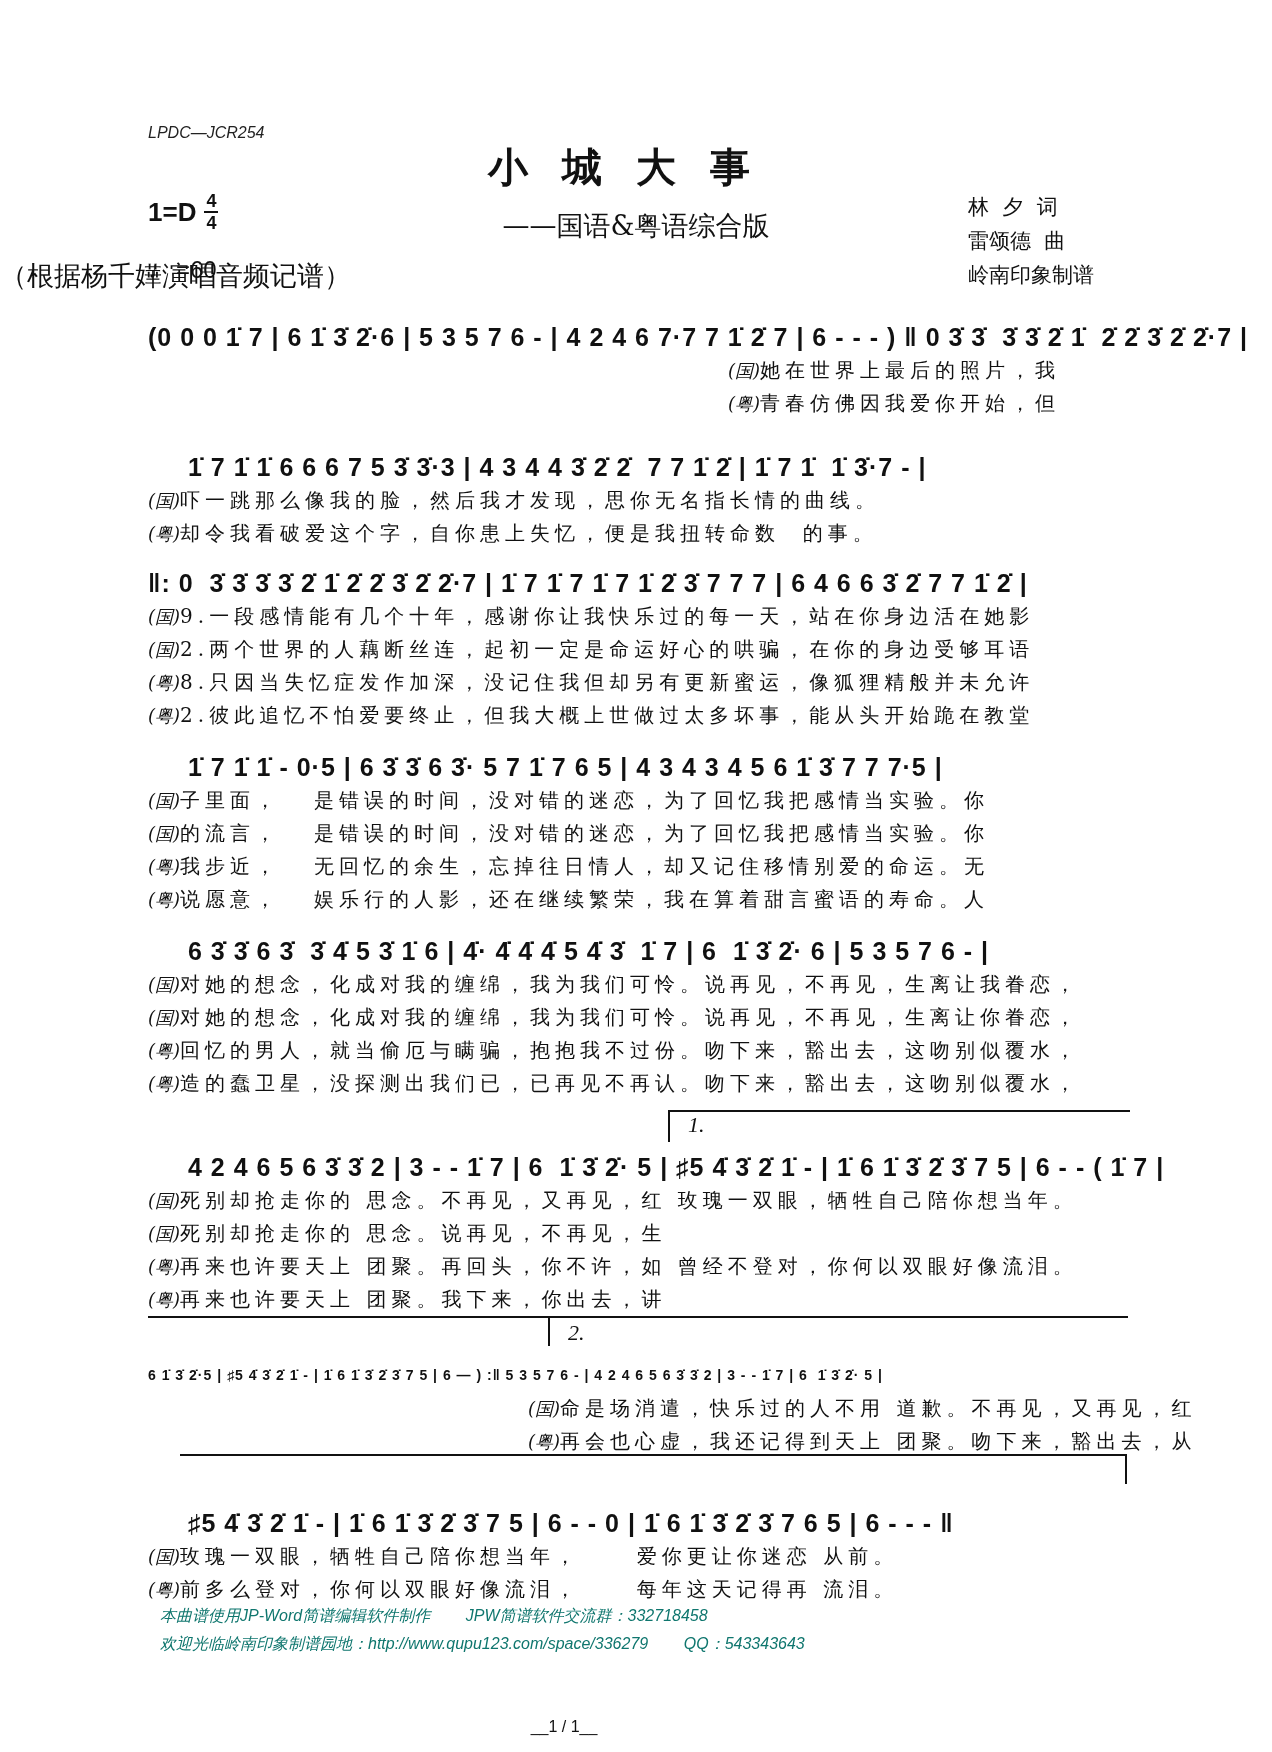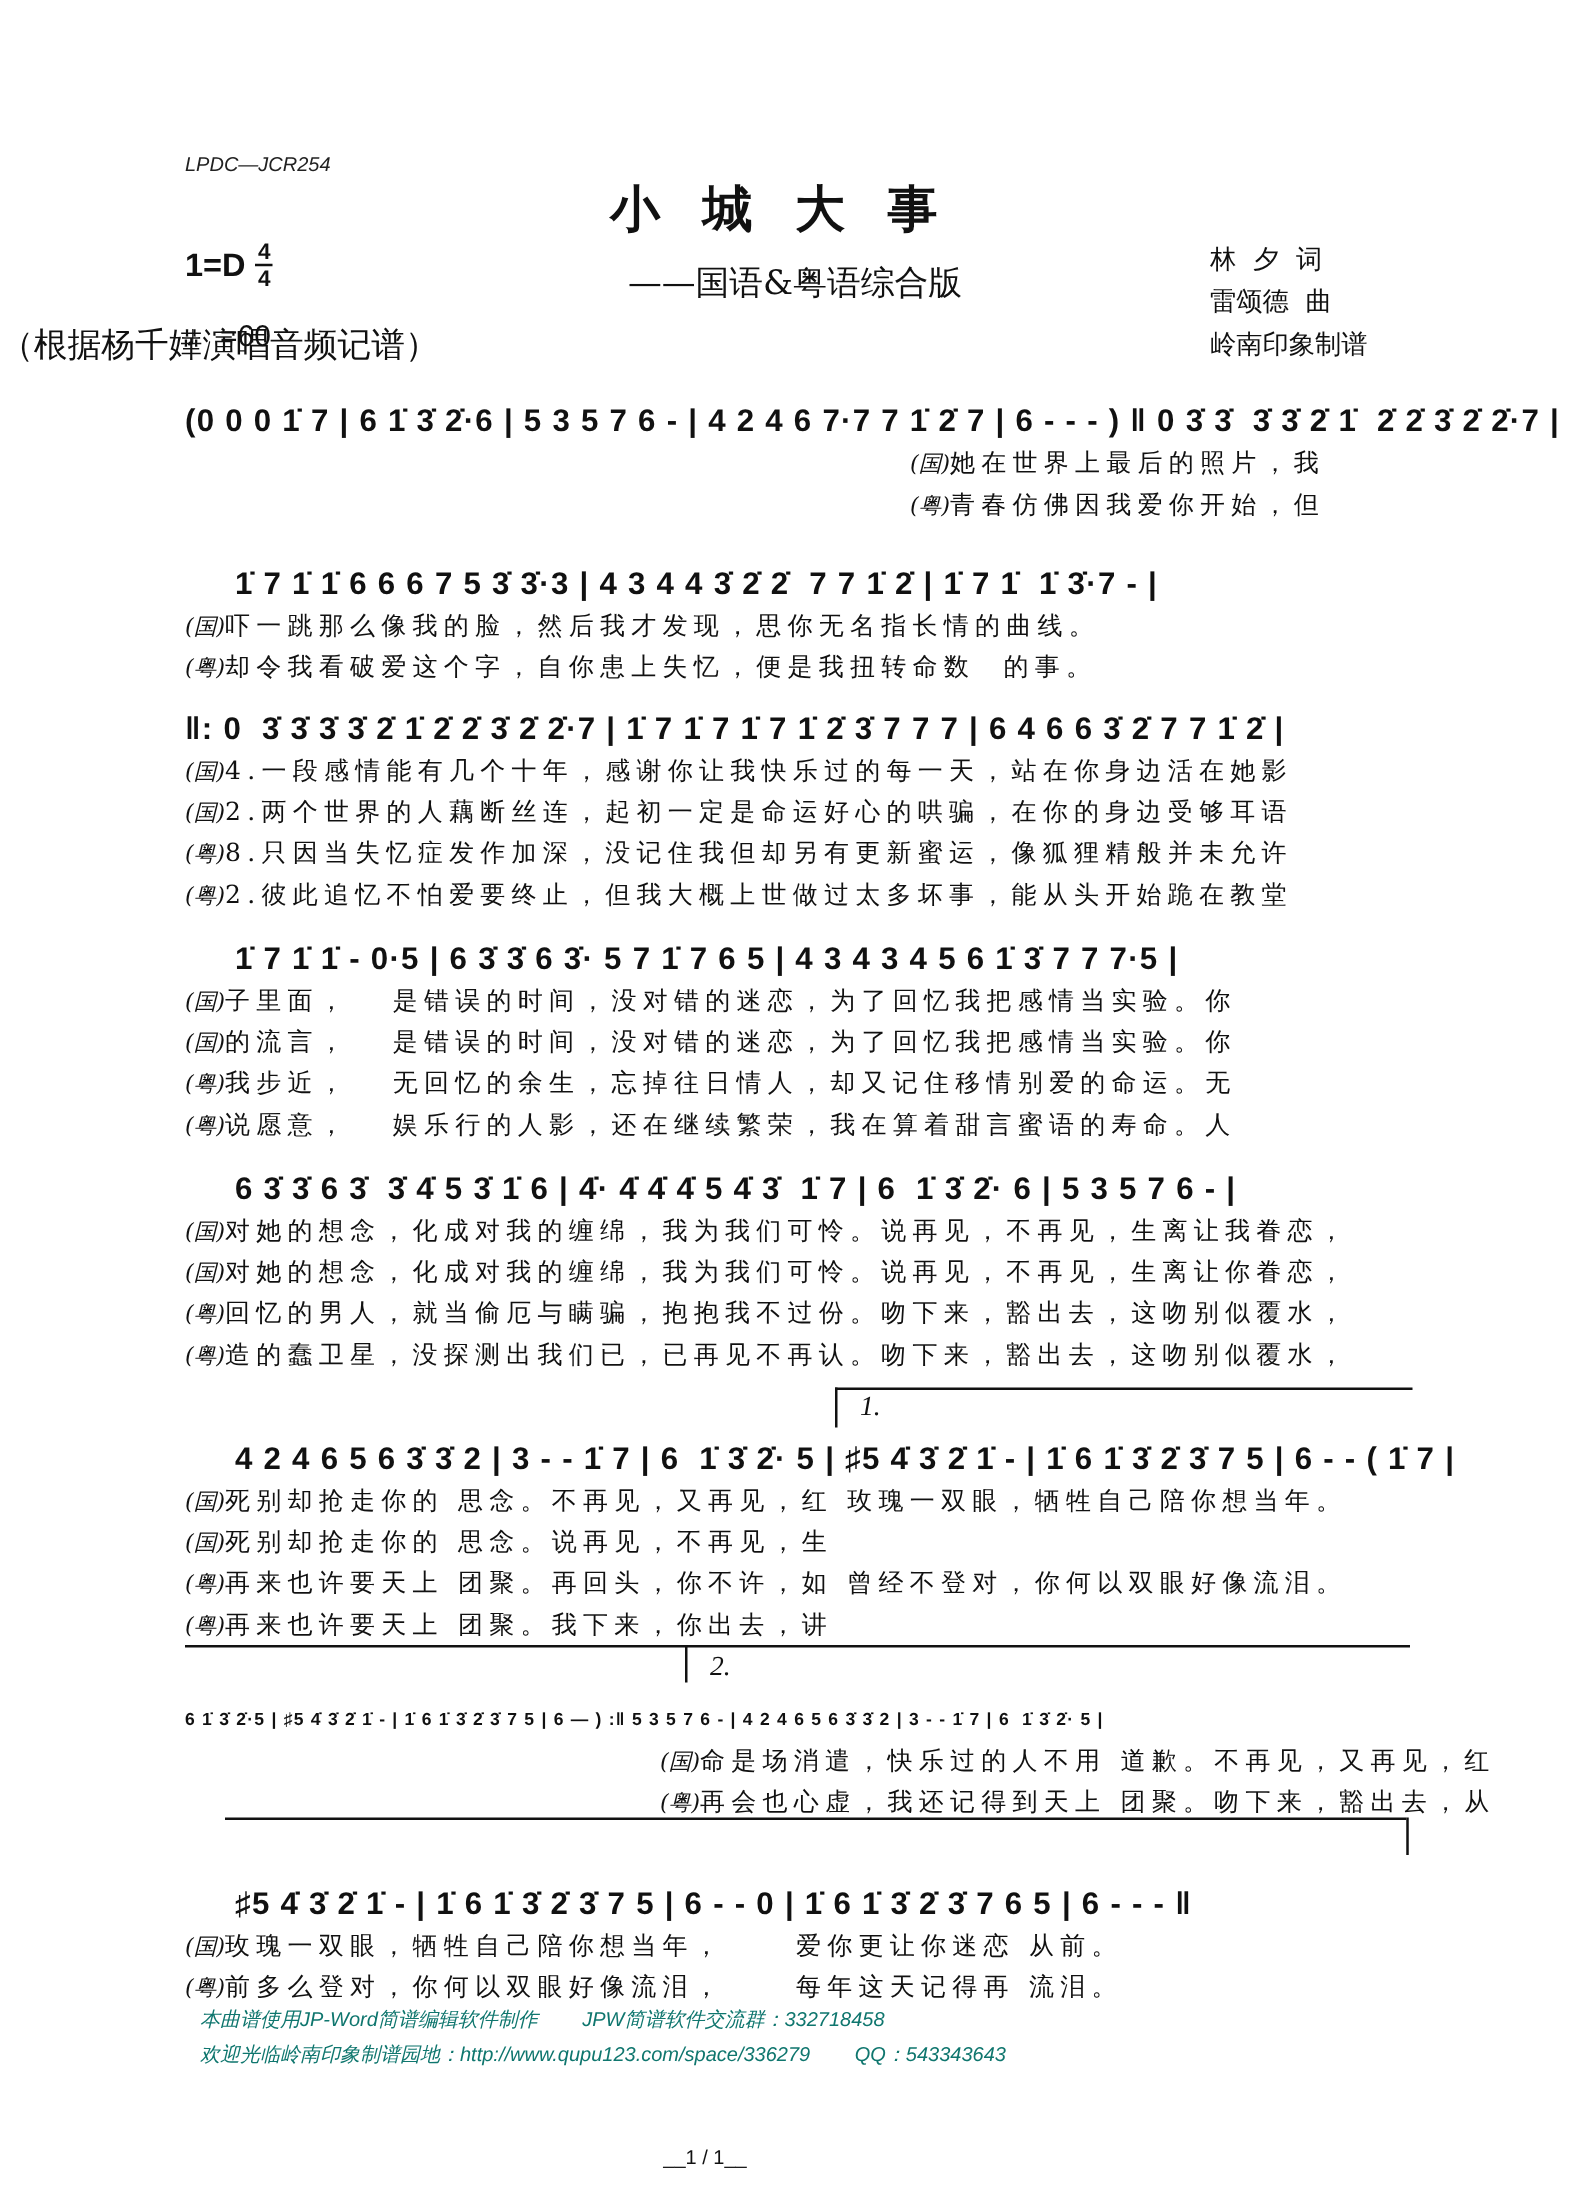--- a/index.html
+++ b/index.html
@@ -59,21 +59,21 @@
 </div>
 
 <div class="system" style="top:450px;">
   <div class="notes" style="padding-left:40px;">1̇ 7 1̇ 1̇ 6 6 6 7 5 3̇ 3̇·3 | 4 3 4 4 3̇ 2̇ 2̇  7 7 1̇ 2̇ | 1̇ 7 1̇  1̇ 3̇·7 - |</div>
   <div class="lyric"><i>(国)</i><span>吓一跳那么像我的脸，然后我才发现，思你无名指长情的曲线。</span></div>
   <div class="lyric"><i>(粤)</i><span>却令我看破爱这个字，自你患上失忆，便是我扭转命数  的事。</span></div>
 </div>
 
 <div class="system" style="top:566px;">
   <div class="notes">‖: 0  3̇ 3̇ 3̇ 3̇ 2̇ 1̇ 2̇ 2̇ 3̇ 2̇ 2̇·7 | 1̇ 7 1̇ 7 1̇ 7 1̇ 2̇ 3̇ 7 7 7 | 6 4 6 6 3̇ 2̇ 7 7 1̇ 2̇ |</div>
-  <div class="lyric"><i>(国)</i><span>4.一段感情能有几个十年，感谢你让我快乐过的每一天，站在你身边活在她影</span></div>
+  <div class="lyric"><i>(国)</i><span>9.一段感情能有几个十年，感谢你让我快乐过的每一天，站在你身边活在她影</span></div>
   <div class="lyric"><i>(国)</i><span>2.两个世界的人藕断丝连，起初一定是命运好心的哄骗，在你的身边受够耳语</span></div>
   <div class="lyric"><i>(粤)</i><span>8.只因当失忆症发作加深，没记住我但却另有更新蜜运，像狐狸精般并未允许</span></div>
   <div class="lyric"><i>(粤)</i><span>2.彼此追忆不怕爱要终止，但我大概上世做过太多坏事，能从头开始跪在教堂</span></div>
 </div>
 
 <div class="system" style="top:750px;">
   <div class="notes" style="padding-left:40px;">1̇ 7 1̇ 1̇ - 0·5 | 6 3̇ 3̇ 6 3̇· 5 7 1̇ 7 6 5 | 4 3 4 3 4 5 6 1̇ 3̇ 7 7 7·5 |</div>
   <div class="lyric"><i>(国)</i><span>子里面，   是错误的时间，没对错的迷恋，为了回忆我把感情当实验。你</span></div>
   <div class="lyric"><i>(国)</i><span>的流言，   是错误的时间，没对错的迷恋，为了回忆我把感情当实验。你</span></div>
   <div class="lyric"><i>(粤)</i><span>我步近，   无回忆的余生，忘掉往日情人，却又记住移情别爱的命运。无</span></div>

